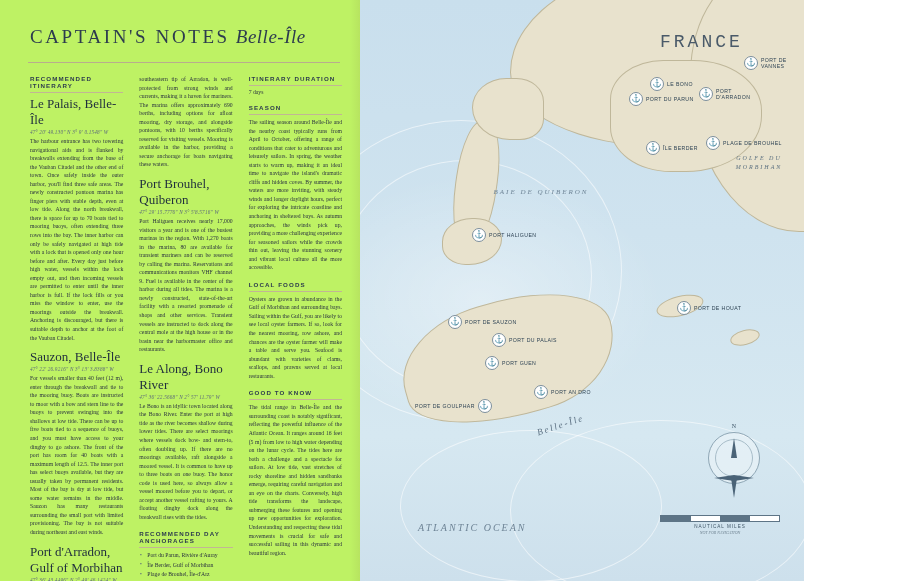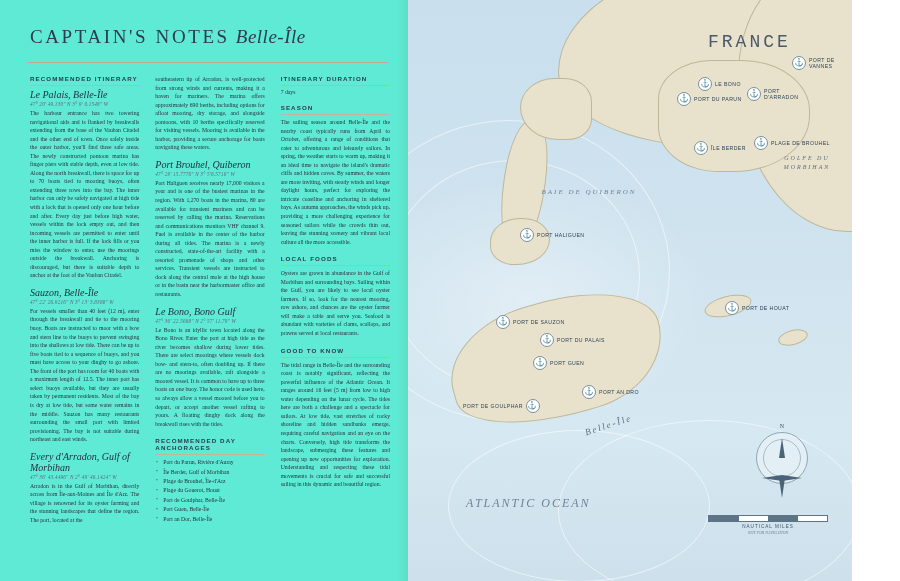--- a/index.html
+++ b/index.html
@@ -15,23 +15,23 @@
   }
   .page {
     position: relative;
     width: 900px;
     height: 581px;
     display: flex;
   }
   
   .notes {
     position: relative;
-    width: 408px;
+    width: 360px;
     height: 581px;
-    background: #5eead4;
+    background: #bef264;
     box-sizing: border-box;
     padding: 26px 18px 10px 26px;
   }
   .notes:after {
     content: "";
     position: absolute;
     top: 0; right: 0; bottom: 0;
     width: 10px;
     background: linear-gradient(to right, rgba(0,0,0,0.0), rgba(120,100,60,0.10));
   }
@@ -74,22 +74,21 @@
     letter-spacing: 1.1px;
     color: #2d3c4e;
     font-weight: bold;
     margin-bottom: 3px;
     border-bottom: 1px solid #c2b694;
     padding-bottom: 3px;
   }
   .entry { margin-bottom: 7px; }
   .entry-title {
     font-family: "Liberation Serif", serif;
-    font-style: italic;
-    font-size: 10px;
+    font-size: 13px;
     color: #1f2d3d;
     margin-bottom: 1px;
   }
   .entry-coords {
     font-family: "Liberation Serif", serif;
     font-style: italic;
     font-size: 5.2px;
     color: #5d6b7a;
     margin-bottom: 2px;
     letter-spacing: 0.2px;
@@ -310,37 +309,37 @@
           <div class="entry-body">The harbour entrance has two towering navigational aids and is flanked by breakwalls extending from the base of the Vauban Citadel and the other end of town. Once safely inside the outer harbor, you'll find three safe areas. The newly constructed pontoon marina has finger piers with stable depth, even at low tide. Along the north breakwall, there is space for up to 70 boats tied to mooring buoys, often extending three rows into the bay. The inner harbor can only be safely navigated at high tide with a lock that is opened only one hour before and after. Every day just before high water, vessels within the lock empty out, and then incoming vessels are permitted to enter until the inner harbor is full. If the lock fills or you miss the window to enter, use the moorings outside the breakwall. Anchoring is discouraged, but there is suitable depth to anchor at the foot of the Vauban Citadel.</div>
         </div>
 
         <div class="entry">
           <div class="entry-title">Sauzon, Belle-Île</div>
           <div class="entry-coords">47° 22' 26.9216" N 3° 13' 3.8388" W</div>
           <div class="entry-body">For vessels smaller than 40 feet (12 m), enter through the breakwall and tie to the mooring buoy. Boats are instructed to moor with a bow and stern line to the buoys to prevent swinging into the shallows at low tide. There can be up to five boats tied to a sequence of buoys, and you must have access to your dinghy to go ashore. The front of the port has room for 40 boats with a maximum length of 12.5. The inner port has select buoys available, but they are usually taken by permanent residents. Most of the bay is dry at low tide, but some water remains in the middle. Sauzon has many restaurants surrounding the small port with limited provisioning. The bay is not suitable during northeast and east winds.</div>
         </div>
 
         <div class="entry">
-          <div class="entry-title">Every d'Arradon, Gulf of Morbihan</div>
+          <div class="entry-title">Port d'Arradon, Gulf of Morbihan</div>
           <div class="entry-coords">47° 36' 43.4496" N 2° 49' 46.1424" W</div>
           <div class="entry-body">Arradon is in the Gulf of Morbihan, directly across from Île-aux-Moines and Île d'Arz. The village is renowned for its oyster farming and the stunning landscapes that define the region. The port, located at the</div>
         </div>
       </div>
 
       <div class="col">
         <div class="cont-body">southeastern tip of Arradon, is well-protected from strong winds and currents, making it a haven for mariners. The marina offers approximately 690 berths, including options for afloat mooring, dry storage, and alongside pontoons, with 10 berths specifically reserved for visiting vessels. Mooring is available in the harbor, providing a secure anchorage for boats navigating these waters.</div>
 
         <div class="entry">
           <div class="entry-title">Port Brouhel, Quiberon</div>
           <div class="entry-coords">47° 29' 15.7776" N 3° 5'8.5716" W</div>
           <div class="entry-body">Port Haliguen receives nearly 17,000 visitors a year and is one of the busiest marinas in the region. With 1,270 boats in the marina, 80 are available for transient mariners and can be reserved by calling the marina. Reservations and communications monitors VHF channel 9. Fuel is available in the center of the harbor during all tides. The marina is a newly constructed, state-of-the-art facility with a resorted promenade of shops and other services. Transient vessels are instructed to dock along the central mole at the high house or in the basin near the harbormaster office and restaurants.</div>
         </div>
 
         <div class="entry">
-          <div class="entry-title">Le Bono, Bono Gulf</div>
+          <div class="entry-title">Le Along, Bono River</div>
           <div class="entry-coords">47° 36' 22.5668" N 2° 57' 11.79" W</div>
           <div class="entry-body">Le Bono is an idyllic town located along the Bono River. Enter the port at high tide as the river becomes shallow during lower tides. There are select moorings where vessels dock bow- and stern-to, often doubling up. If there are no moorings available, raft alongside a moored vessel. It is common to have up to three boats on one buoy. The honor code is used here, so always allow a vessel moored before you to depart, or accept another vessel rafting to yours. A floating dinghy dock along the breakwall rises with the tides.</div>
         </div>
 
         <div class="plain-head">RECOMMENDED DAY ANCHORAGES</div>
         <ul class="anchor-list">
           <li>Port du Parun, Rivière d'Auray</li>
           <li>Île Berder, Gulf of Morbihan</li>
           <li>Plage de Brouhel, Île-d'Arz</li>
           <li>Plage du Gouerot, Houat</li>
@@ -384,21 +383,21 @@
     <div class="land" style="left:112px; top:78px; width:70px; height:60px; border-radius:50% 40% 35% 55%;"></div>
 
     <div class="land" style="left:40px; top:300px; width:215px; height:115px; border-radius:45% 55% 40% 60% / 55% 45% 60% 40%; transform: rotate(-16deg);"></div>
 
     <div class="land" style="left:296px; top:296px; width:46px; height:18px; border-radius:50%; transform: rotate(-14deg);"></div>
     <div class="land" style="left:370px; top:330px; width:28px; height:13px; border-radius:50%; transform: rotate(-14deg);"></div>
 
     <div class="land-label" style="left:300px; top:32px; font-size:18px;">FRANCE</div>
     <div class="sea-label" style="left:126px; top:178px; font-size:7px; width:110px; text-align:center; line-height:1.5;"><span>BAIE DE QUIBERON</span></div>
     <div class="sea-label" style="left:368px; top:145px; font-size:6px; width:62px; text-align:center; line-height:1.5; color:#5b6f7f;"><span>GOLFE DU MORBIHAN</span></div>
-    <div class="sea-label" style="left:58px; top:487px; font-size:12px;">ATLANTIC OCEAN</div>
+    <div class="sea-label" style="left:58px; top:513px; font-size:10px;">ATLANTIC OCEAN</div>
     <div class="belle-label" style="left:176px; top:420px;">Belle-Île</div>
 
     <div class="port" style="left:390px; top:62px;">
       <span class="anchor">⚓</span>
       <span class="pname">PORT DE VANNES</span>
     </div>
     <div class="port" style="left:296px; top:83px;">
       <span class="anchor">⚓</span>
       <span class="pname">LE BONO</span>
     </div>

